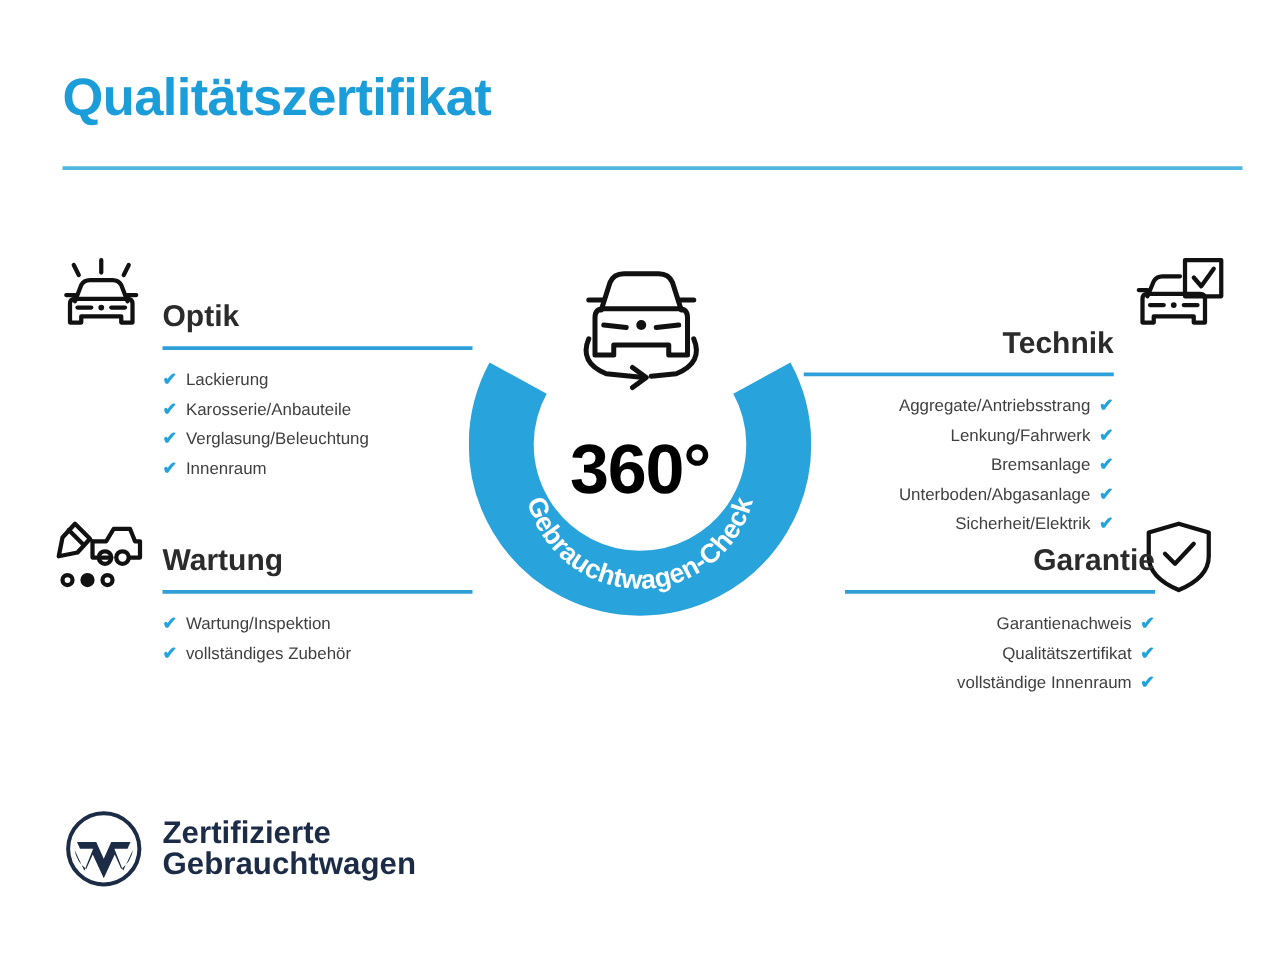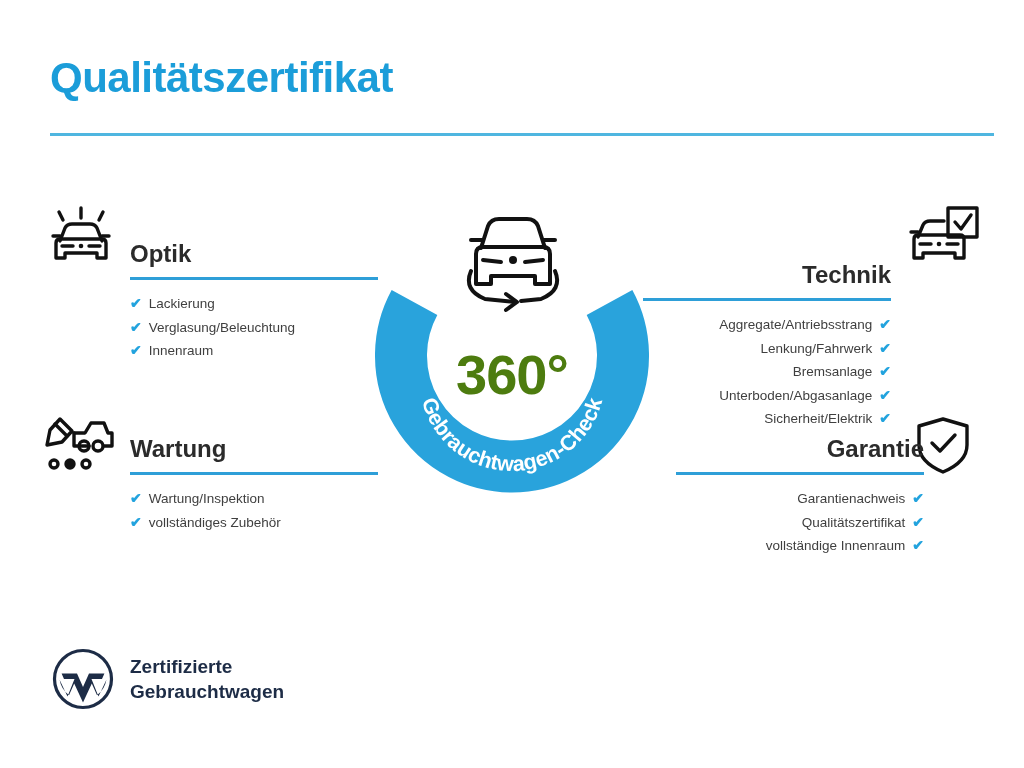--- a/index.html
+++ b/index.html
@@ -109,35 +109,35 @@
   }
   #badge svg { display: block; }
   #badge-value {
     position: absolute;
     left: 0;
     top: 150px;
     width: 274px;
     text-align: center;
     font-size: 56px;
     font-weight: 700;
-    color: #4d7c0f;
+    color: #000000;
     letter-spacing: -1px;
   }
 
   
   #footer-logo {
     position: absolute;
     left: 52px;
     top: 648px;
     display: flex;
     align-items: center;
     gap: 16px;
   }
   #footer-text {
-    font-size: 19px;
+    font-size: 25px;
     font-weight: 700;
     line-height: 25px;
     color: #1d2c46;
     white-space: pre-line;
   }
 </style>
 </head>
 <body>
 
 <div id="page-title">Qualitätszertifikat</div>
@@ -193,20 +193,21 @@
   </svg>
 </div>
 
 <div class="block col-left" id="block-optik">
   <div class="block-head">
     <div class="block-title">Optik</div>
     <div class="block-rule"></div>
   </div>
   <ul class="block-list">
     <li><span class="chk">✔</span><span>Lackierung</span></li>
+    <li><span class="chk">✔</span><span>Karosserie/Anbauteile</span></li>
     <li><span class="chk">✔</span><span>Verglasung/Beleuchtung</span></li>
     <li><span class="chk">✔</span><span>Innenraum</span></li>
   </ul>
 </div>
 
 <div class="block col-left" id="block-wartung">
   <div class="block-head">
     <div class="block-title">Wartung</div>
     <div class="block-rule"></div>
   </div>

